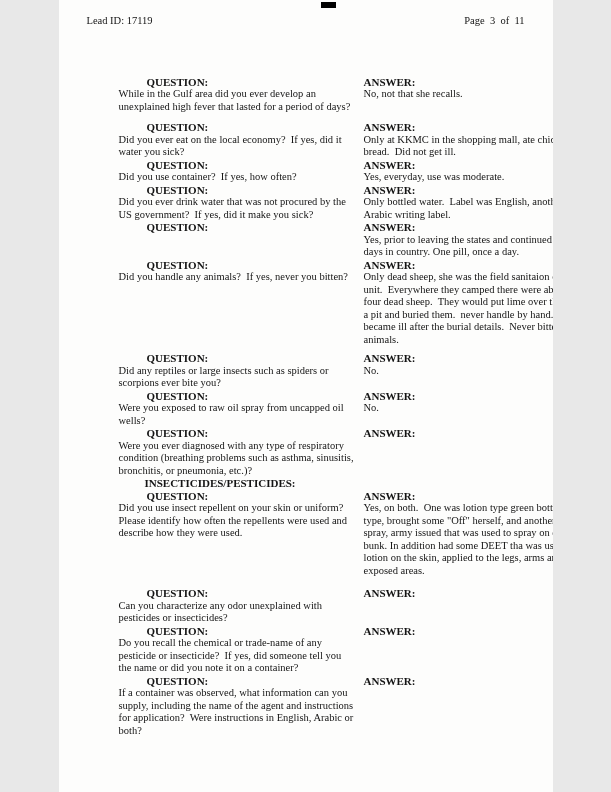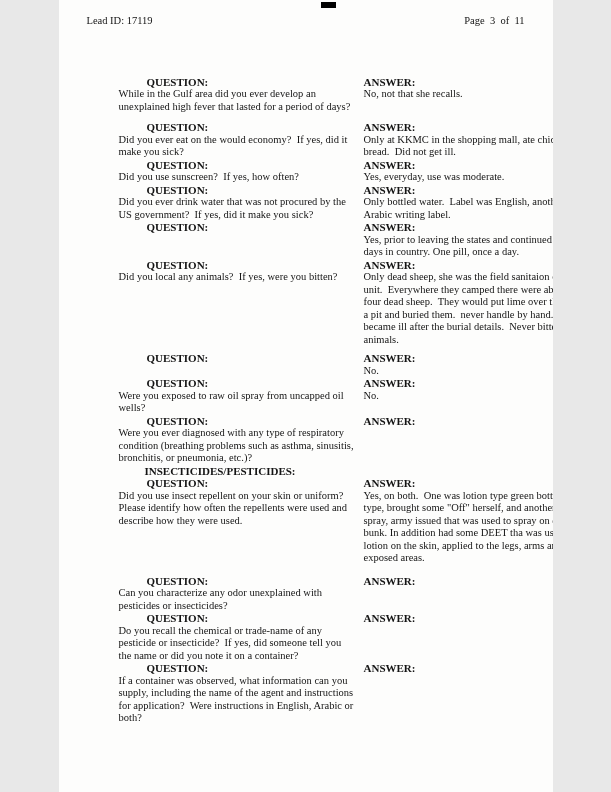--- a/index.html
+++ b/index.html
@@ -73,32 +73,32 @@
       </div>
       <div>
         <div class="ahead">ANSWER:</div>
         <div class="atext">No, not that she recalls.</div>
       </div>
     </div>
 
     <div class="row mt8">
       <div>
         <div class="qhead">QUESTION:</div>
-        <div class="qtext">Did you ever eat on the would economy?  If yes, did it make you sick?</div>
+        <div class="qtext">Did you ever eat on the local economy?  If yes, did it water you sick?</div>
       </div>
       <div>
         <div class="ahead">ANSWER:</div>
         <div class="atext">Only at KKMC in the shopping mall, ate chicken in pita bread.  Did not get ill.</div>
       </div>
     </div>
 
     <div class="row">
       <div>
         <div class="qhead">QUESTION:</div>
-        <div class="qtext">Did you use sunscreen?  If yes, how often?</div>
+        <div class="qtext">Did you use container?  If yes, how often?</div>
       </div>
       <div>
         <div class="ahead">ANSWER:</div>
         <div class="atext">Yes, everyday, use was moderate.</div>
       </div>
     </div>
 
     <div class="row">
       <div>
         <div class="qhead">QUESTION:</div>
@@ -116,31 +116,32 @@
       </div>
       <div>
         <div class="ahead">ANSWER:</div>
         <div class="atext">Yes, prior to leaving the states and continued for one or two days in country. One pill, once a day.</div>
       </div>
     </div>
 
     <div class="row">
       <div>
         <div class="qhead">QUESTION:</div>
-        <div class="qtext">Did you local any animals?  If yes, were you bitten?</div>
+        <div class="qtext">Did you handle any animals?  If yes, never you bitten?</div>
       </div>
       <div>
         <div class="ahead">ANSWER:</div>
         <div class="atext">Only dead sheep, she was the field sanitaion officer for the unit.  Everywhere they camped there were about three or four dead sheep.  They would put lime over them, would dig a pit and buried them.  never handle by hand.  No one became ill after the burial details.  Never bitten by any animals.</div>
       </div>
     </div>
 
     <div class="row mt5">
       <div>
         <div class="qhead">QUESTION:</div>
+        <div class="qtext">Did any reptiles or large insects such as spiders or scorpions ever bite you?</div>
       </div>
       <div>
         <div class="ahead">ANSWER:</div>
         <div class="atext">No.</div>
       </div>
     </div>
 
     <div class="row">
       <div>
         <div class="qhead">QUESTION:</div>

